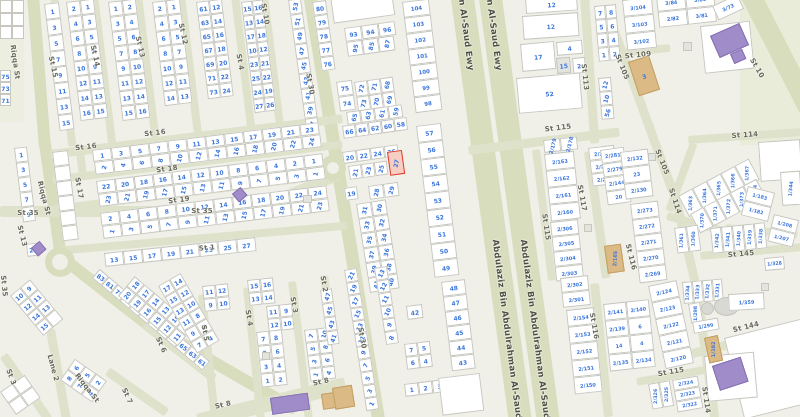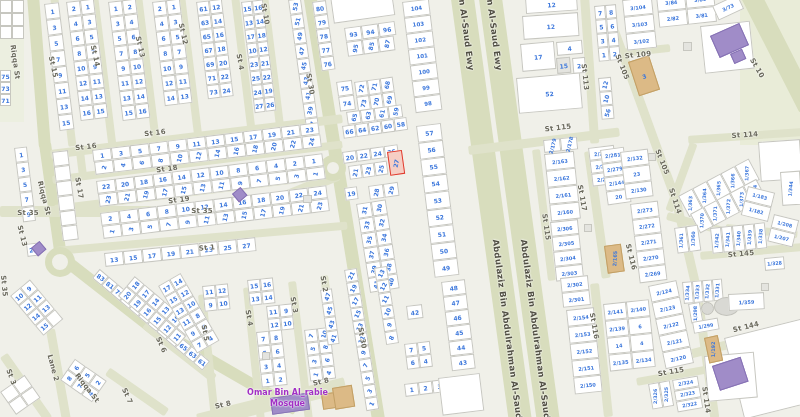--- a/index.html
+++ b/index.html
@@ -22,24 +22,20 @@
             text-shadow:0 0 2px #fff,0 0 2px #fff;z-index:6;letter-spacing:.2px;}
   .ewy-label{font-size:8.5px;font-weight:700;color:#514f43;letter-spacing:.3px;}
   .mosque-label{position:absolute;left:230px;top:387px;width:115px;text-align:center;z-index:7;
                 color:#a12fc4;font-size:8px;font-weight:bold;line-height:11px;
                 text-shadow:0 0 2px #fff,0 0 2px #fff;}
 </style>
 </head>
 <body>
 
 <div id="map">
-  <div class="mosque-label">
-    <div>Omar Bin Al_rabie</div>
-    <div>Mosque</div>
-  </div>
 <div class="patch" style="left: 740px; top: -10px; width: 70px; height: 155px; background: rgb(233, 236, 216); position: absolute;"></div>
     <div class="patch" style="left: -8px; top: -8px; width: 32px; height: 130px; background: rgb(236, 239, 224); position: absolute;"></div>
     <div class="road major" style="left: 450px; top: -8px; width: 23px; height: 436px; transform: rotate(-7.8deg); transform-origin: 0px 0px; z-index: 1;"></div>
     <div class="road major" style="left: 478px; top: -8px; width: 23px; height: 436px; transform: rotate(-7.8deg); transform-origin: 0px 0px; z-index: 1;"></div>
     <div class="road major" style="left: 303px; top: -6px; width: 13px; height: 434px; transform: rotate(-9.2deg); transform-origin: 0px 0px; z-index: 1;"></div>
     <div class="road major" style="left: 27px; top: -4px; width: 12px; height: 152px; transform: rotate(-4.5deg); transform-origin: 0px 0px; z-index: 1;"></div>
     <div class="road major" style="left: 39px; top: 144px; width: 12px; height: 122px; transform: rotate(-8deg); transform-origin: 0px 0px; z-index: 1;"></div>
     <div class="road major" style="left: 63px; top: 266px; width: 12px; height: 116px; transform: rotate(-52deg); transform-origin: 0px 0px; z-index: 1;"></div>
     <div class="road major" style="left: 146px; top: 330px; width: 12px; height: 170px; transform: rotate(-60deg); transform-origin: 0px 0px; z-index: 1;"></div>
     <div class="road" style="left: 0px; top: 206px; width: 250px; height: 11px; transform: rotate(0deg); transform-origin: 0px 0px; z-index: 1;"></div>

